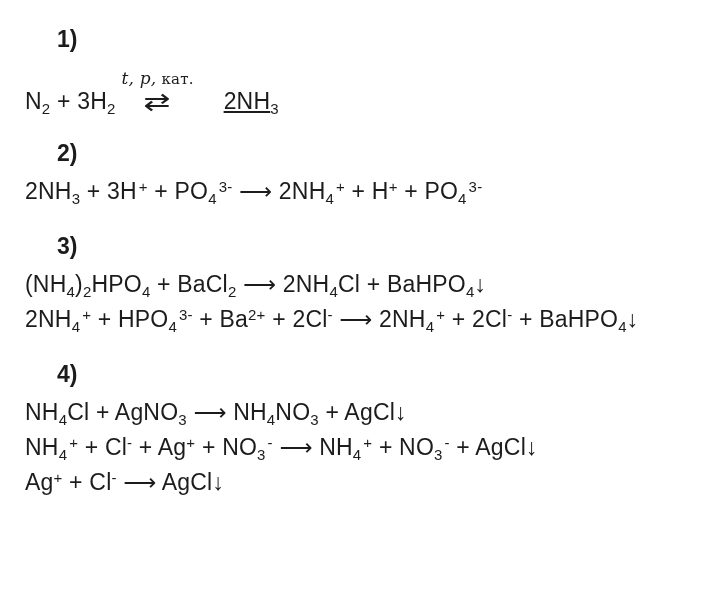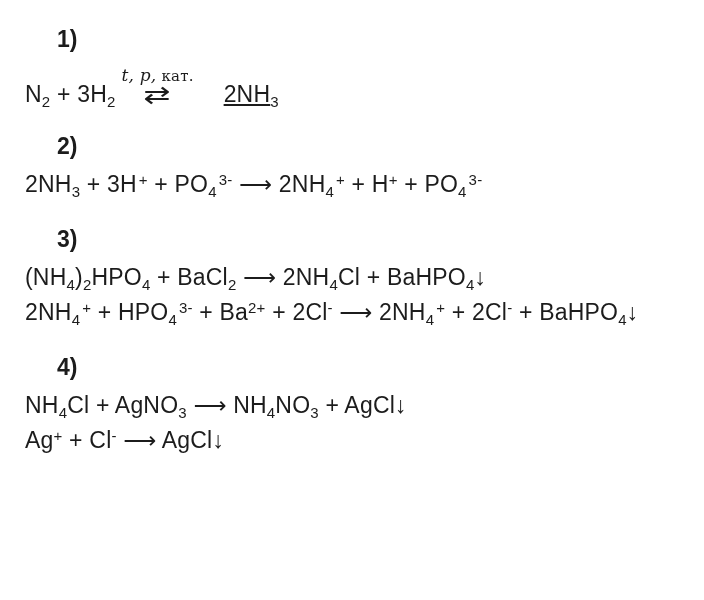--- a/index.html
+++ b/index.html
@@ -15,21 +15,21 @@
   .sec-label{font-weight:bold;line-height:22px;margin:0 0 10px 32px;}
   .eq{line-height:35px;white-space:nowrap;letter-spacing:0.2px;}
   .sb{font-size:15px;vertical-align:-5px;line-height:0;}
   .sp{font-size:15px;vertical-align:7px;line-height:0;}
   .sb + .sp{margin-left:2px;}
   
   .eq-equilibrium{display:flex;align-items:flex-end;line-height:30px;margin-top:16px;}
   .arrow-col{display:inline-flex;flex-direction:column;align-items:center;margin:0 16px 3px 6px;}
   .arrow-label{
     font-family:"DejaVu Serif","Liberation Serif",serif;
-    font-style:italic;font-size:17px;line-height:18px;white-space:nowrap;
+    font-style:italic;font-size:17px;line-height:25px;white-space:nowrap;
   }
   .arrow-label .upright{font-style:normal;font-size:15px;}
   .equil-arrow{
     display:inline-block;font-family:"DejaVu Sans",sans-serif;
     font-size:24px;line-height:21px;transform:scaleX(1.35);
   }
   .eq-right{margin-left:14px;text-decoration:underline;}
 </style>
 </head>
 <body>
@@ -52,16 +52,17 @@
         <div class="eq">2NH<sub class="sb">3</sub> + 3H<sup class="sp">+</sup> + PO<sub class="sb">4</sub><sup class="sp">3-</sup> ⟶ 2NH<sub class="sb">4</sub><sup class="sp">+</sup> + H<sup class="sp">+</sup> + PO<sub class="sb">4</sub><sup class="sp">3-</sup></div>
       </div>
       <div class="section">
         <div class="sec-label">3)</div>
         <div class="eq">(NH<sub class="sb">4</sub>)<sub class="sb">2</sub>HPO<sub class="sb">4</sub> + BaCl<sub class="sb">2</sub> ⟶ 2NH<sub class="sb">4</sub>Cl + BaHPO<sub class="sb">4</sub>↓</div>
         <div class="eq">2NH<sub class="sb">4</sub><sup class="sp">+</sup> + HPO<sub class="sb">4</sub><sup class="sp">3-</sup> + Ba<sup class="sp">2+</sup> + 2Cl<sup class="sp">-</sup> ⟶ 2NH<sub class="sb">4</sub><sup class="sp">+</sup> + 2Cl<sup class="sp">-</sup> + BaHPO<sub class="sb">4</sub>↓</div>
       </div>
       <div class="section">
         <div class="sec-label">4)</div>
         <div class="eq">NH<sub class="sb">4</sub>Cl + AgNO<sub class="sb">3</sub> ⟶ NH<sub class="sb">4</sub>NO<sub class="sb">3</sub> + AgCl↓</div>
+        <div class="eq">NH<sub class="sb">4</sub><sup class="sp">+</sup> + Cl<sup class="sp">-</sup> + Ag<sup class="sp">+</sup> + NO<sub class="sb">3</sub><sup class="sp">-</sup> ⟶ NH<sub class="sb">4</sub><sup class="sp">+</sup> + NO<sub class="sb">3</sub><sup class="sp">-</sup> + AgCl↓</div>
         <div class="eq">Ag<sup class="sp">+</sup> + Cl<sup class="sp">-</sup> ⟶ AgCl↓</div>
       </div>
     </div>
 </div>
 
 </body></html>

